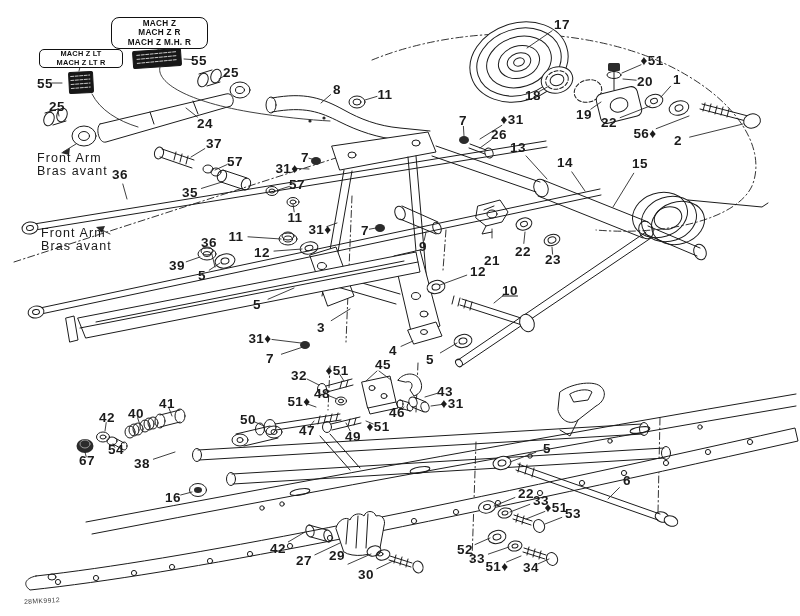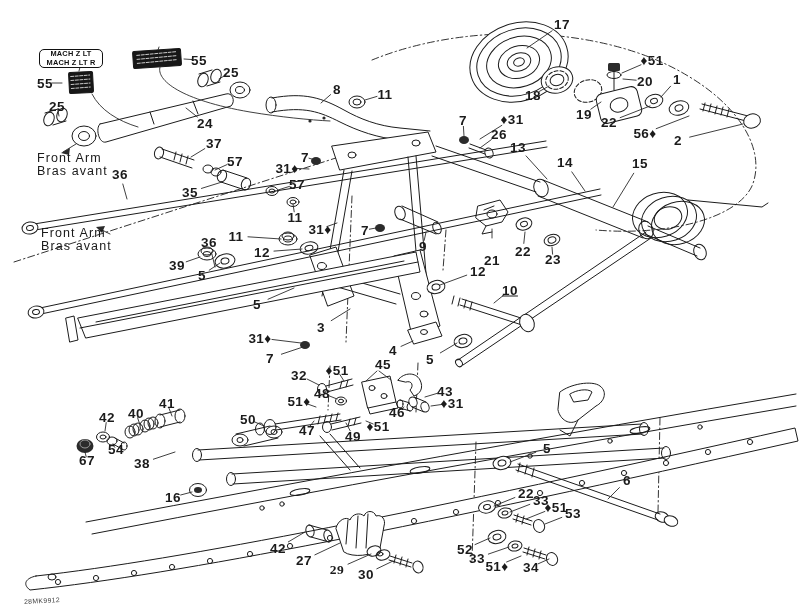--- a/index.html
+++ b/index.html
@@ -14,21 +14,21 @@
   svg .dkr{fill:#171717;stroke:#171717;}
   svg .wt{stroke:#d8d8d8;stroke-width:.9;stroke-dasharray:3 1.5;fill:none;}
   svg .ld{stroke:#2a2a2a;stroke-width:.9;}
   .callout{position:absolute;transform:translate(-50%,-50%);
            font-size:13.5px;font-weight:600;color:#1b1b1b;letter-spacing:.4px;white-space:nowrap;}
   .modelbox{position:absolute;box-sizing:border-box;border:1.4px solid #111;background:#fff;
             text-align:center;font-weight:bold;color:#111;display:flex;flex-direction:column;
             justify-content:center;}
   #model-box-primary{left:111px;top:17px;width:97px;height:32px;border-radius:8px;
                      font-size:8.2px;line-height:9.3px;letter-spacing:.3px;}
-  #model-box-secondary{left:39px;top:49px;width:64px;height:19px;border-radius:5px;
+  #model-box-secondary{left:39px;top:49px;width:84px;height:19px;border-radius:5px;
                        font-size:7.4px;line-height:8.2px;letter-spacing:.2px;}
   .frontarm{position:absolute;font-size:12.5px;color:#1a1a1a;letter-spacing:1.1px;line-height:12.5px;}
   #front-arm-1{left:37px;top:152px;}
   #front-arm-2{left:41px;top:227px;}
   #footer-code{position:absolute;left:24px;top:597px;font-size:6.8px;color:#3a3a3a;
                letter-spacing:.4px;transform:rotate(-3deg);}
 </style>
 </head>
 <body>
 
@@ -484,20 +484,25 @@
         <line x1="488.3482391916584" y1="554.0990427778675" x2="509" y2="547" class="ld"></line>
         <line x1="506.6" y1="562" x2="521" y2="556" class="ld"></line>
         <line x1="538.2" y1="563.8" x2="549" y2="559" class="ld"></line>
         <line x1="288.3234984036101" y1="541.8823713163792" x2="305" y2="532" class="ld"></line>
         <line x1="314.85098376095186" y1="554.8759243351061" x2="340" y2="543" class="ld"></line>
         <line x1="347.9790136188752" y1="564.1563175210845" x2="371" y2="554" class="ld"></line>
         <line x1="376.8" y1="568.8" x2="393" y2="561" class="ld"></line>
       </g>
   </svg>
 
+  <div class="modelbox" id="model-box-primary">
+    <div>MACH Z</div>
+    <div>MACH Z R</div>
+    <div>MACH Z M.H. R</div>
+  </div>
   <div class="modelbox" id="model-box-secondary">
     <div>MACH Z LT</div>
     <div>MACH Z LT R</div>
   </div>
 
   <div class="frontarm" id="front-arm-1">
     <div>Front Arm</div>
     <div>Bras avant</div>
   </div>
   <div class="frontarm" id="front-arm-2">
@@ -579,18 +584,18 @@
       <span class="callout" style="left: 526px; top: 493px;">22</span>
       <span class="callout" style="left: 541px; top: 500px;">33</span>
       <span class="callout" style="left: 556px; top: 507px;">♦51</span>
       <span class="callout" style="left: 573px; top: 513px;">53</span>
       <span class="callout" style="left: 465px; top: 549px;">52</span>
       <span class="callout" style="left: 477px; top: 558px;">33</span>
       <span class="callout" style="left: 497px; top: 566px;">51♦</span>
       <span class="callout" style="left: 531px; top: 567px;">34</span>
       <span class="callout" style="left: 278px; top: 548px;">42</span>
       <span class="callout" style="left: 304px; top: 560px;">27</span>
-      <span class="callout" style="left: 337px; top: 570px; font-family: Liberation Serif, serif;">29</span>
+      <span class="callout" style="left: 337px; top: 555px;">29</span>
       <span class="callout" style="left: 366px; top: 574px;">30</span>
     </div>
 
   <div id="footer-code">28MK9912</div>
 </div>
 
 </body></html>

